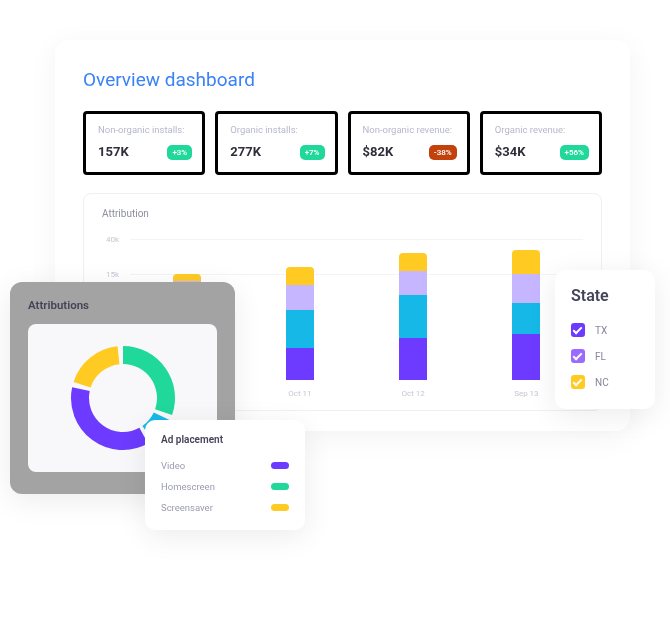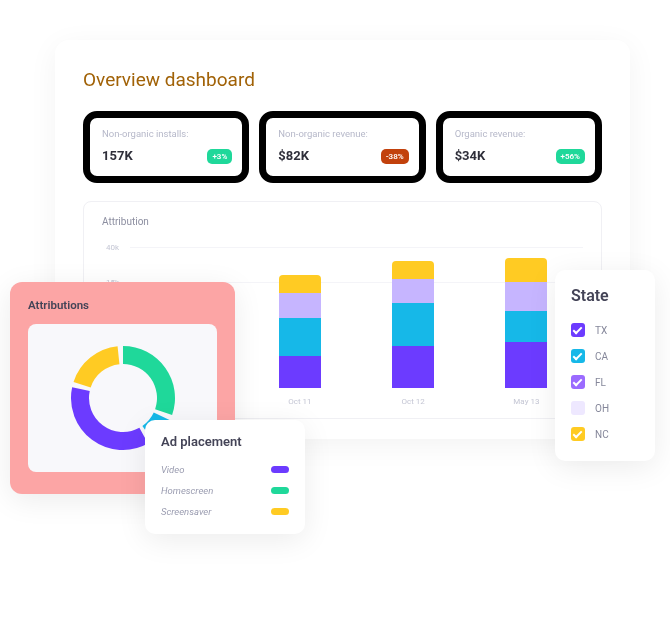--- a/index.html
+++ b/index.html
@@ -21,28 +21,28 @@
     top: 40px;
     width: 575px;
     background: #ffffff;
     border-radius: 14px;
     box-shadow: 0 6px 30px rgba(0,0,0,0.05);
     padding: 28px 28px 20px 28px;
   }
   .dash-title {
     font-size: 19px;
     font-weight: 400;
-    color: #a16207;
+    color: #3b82f6;
     margin-bottom: 20px;
   }
   .stat-row { display: flex; gap: 10px; margin-bottom: 18px; }
   .stat-card {
     flex: 1;
-    border: 7px solid #000000;
-    border-radius: 14px;
+    border: 3px solid #000000;
+    border-radius: 4px;
     padding: 10px 12px 12px 12px;
     position: relative;
     min-width: 0;
   }
   .stat-label {
     font-size: 9.5px;
     color: #b6b8c9;
     margin-bottom: 6px;
     white-space: nowrap;
     overflow: hidden;
@@ -101,21 +101,21 @@
     position: absolute;
     left: 24px;
     right: 0;
     bottom: 20px;
     top: 0;
     display: flex;
     justify-content: space-around;
     align-items: flex-end;
   }
   .bar-col {
-    width: 42px;
+    width: 28px;
     display: flex;
     flex-direction: column;
     justify-content: flex-end;
     position: relative;
   }
   .seg { width: 100%; }
   .seg.top { border-radius: 4px 4px 0 0; }
   .bar-xlabel {
     position: absolute;
     bottom: -18px;
@@ -125,21 +125,21 @@
     color: #c4c6d4;
     white-space: nowrap;
   }
 
   
   .donut-card {
     position: absolute;
     left: 10px;
     top: 282px;
     width: 225px;
-    background: #fca5a5;
+    background: #a3a3a3;
     border-radius: 12px;
     box-shadow: 0 6px 30px rgba(0,0,0,0.08);
     padding: 16px 18px 22px 18px;
   }
   .donut-title {
     font-size: 11.5px;
     font-weight: 600;
     color: #444457;
     margin-bottom: 12px;
   }
@@ -157,33 +157,32 @@
     position: absolute;
     left: 145px;
     top: 420px;
     width: 160px;
     background: #fff;
     border-radius: 10px;
     box-shadow: 0 6px 30px rgba(0,0,0,0.08);
     padding: 14px 16px 12px 16px;
   }
   .legend-title {
-    font-size: 13px;
+    font-size: 10px;
     font-weight: 600;
     color: #444457;
     margin-bottom: 10px;
   }
   .legend-row {
     display: flex;
     align-items: center;
     justify-content: space-between;
     font-size: 9.5px;
     color: #9a9cb0;
     padding: 5px 0;
-    font-style: italic;
   }
   .pill {
     width: 18px;
     height: 7px;
     border-radius: 4px;
   }
 
   
   .state-card {
     position: absolute;
@@ -235,20 +234,25 @@
 <body>
 
 <div class="dash">
   <div class="dash-title">Overview dashboard</div>
 
   <div class="stat-row">
     <div class="stat-card">
       <div class="stat-label">Non-organic installs:</div>
       <div class="stat-value">157K</div>
       <span class="stat-badge badge-up">+3%</span>
+    </div>
+    <div class="stat-card">
+      <div class="stat-label">Organic installs:</div>
+      <div class="stat-value">277K</div>
+      <span class="stat-badge badge-up">+7%</span>
     </div>
     <div class="stat-card">
       <div class="stat-label">Non-organic revenue:</div>
       <div class="stat-value">$82K</div>
       <span class="stat-badge badge-down">-38%</span>
     </div>
     <div class="stat-card">
       <div class="stat-label">Organic revenue:</div>
       <div class="stat-value">$34K</div>
       <span class="stat-badge badge-up">+56%</span>
@@ -282,21 +286,21 @@
             <div class="seg" style="height: 24.6591px; background: rgb(198, 181, 255);"></div>
             <div class="seg" style="height: 42.2727px; background: rgb(22, 184, 232);"></div>
             <div class="seg" style="height: 42.2727px; background: rgb(108, 59, 255);"></div>
             <div class="bar-xlabel">Oct 12</div>
           </div>
           <div class="bar-col">
             <div class="seg top" style="height: 24.6591px; background: rgb(255, 203, 35);"></div>
             <div class="seg" style="height: 28.1818px; background: rgb(198, 181, 255);"></div>
             <div class="seg" style="height: 31.7045px; background: rgb(22, 184, 232);"></div>
             <div class="seg" style="height: 45.7955px; background: rgb(108, 59, 255);"></div>
-            <div class="bar-xlabel">May 13</div>
+            <div class="bar-xlabel">Sep 13</div>
           </div>
         </div>
       </div>
   </div>
 </div>
 
 <div class="donut-card">
   <div class="donut-title">Attributions</div>
   <div class="donut-box">
     <svg class="donut" id="donut-svg" viewBox="0 0 120 120">
@@ -327,29 +331,21 @@
 </div>
 
 <div class="state-card">
   <div class="state-title">State</div>
   <div id="state-rows">
       <div class="state-row">
         <span class="chk checked" style="background: rgb(108, 59, 255);"></span>
         <span>TX</span>
       </div>
       <div class="state-row">
-        <span class="chk checked" style="background: rgb(22, 184, 232);"></span>
-        <span>CA</span>
-      </div>
-      <div class="state-row">
         <span class="chk checked" style="background: rgb(155, 107, 255);"></span>
         <span>FL</span>
-      </div>
-      <div class="state-row">
-        <span class="chk unchecked" style="background: rgb(238, 232, 255);"></span>
-        <span>OH</span>
       </div>
       <div class="state-row">
         <span class="chk checked" style="background: rgb(255, 203, 35);"></span>
         <span>NC</span>
       </div>
     </div>
 </div>
 
 </body></html>

